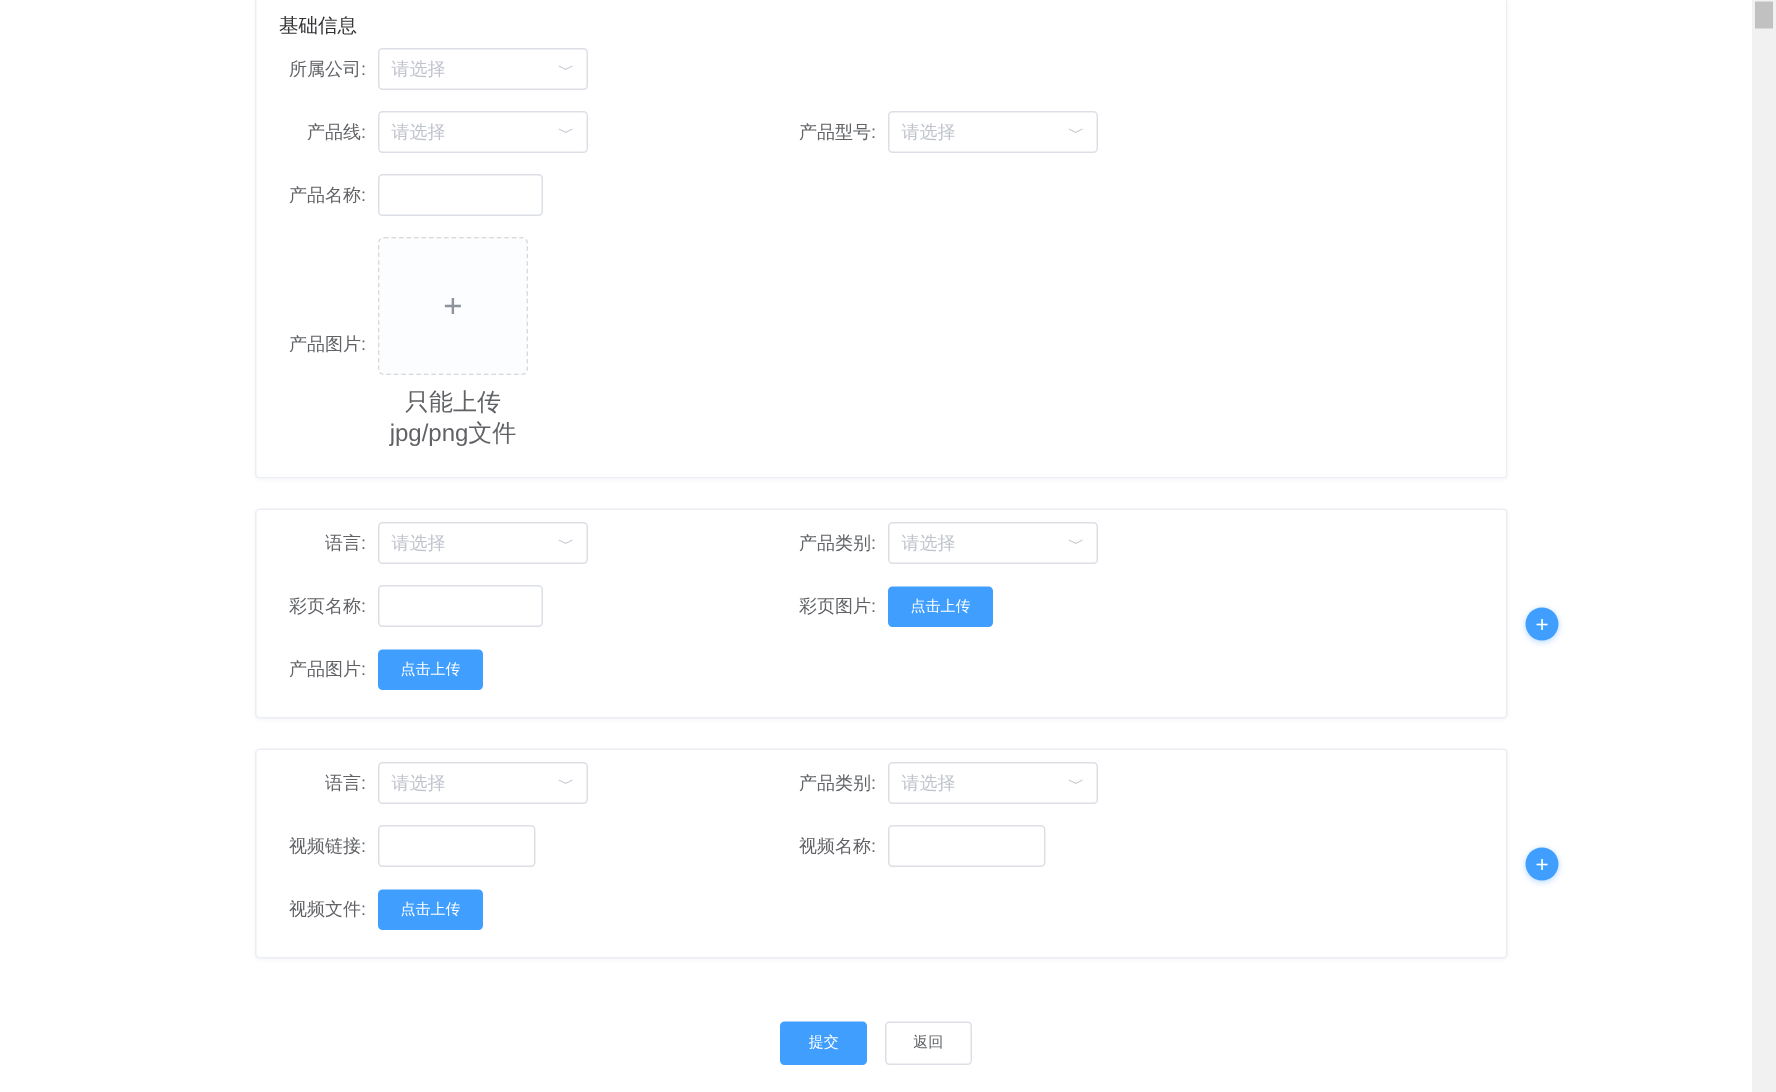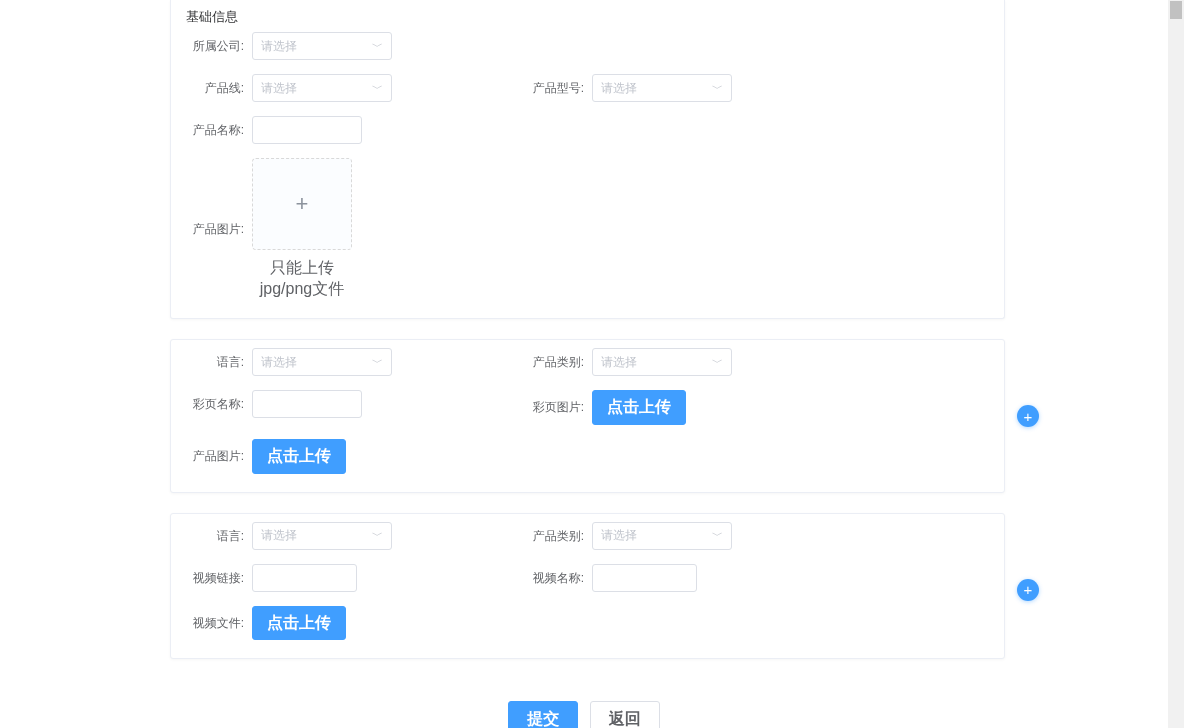--- a/index.html
+++ b/index.html
@@ -140,26 +140,25 @@
       border: 1px solid #dcdfe6;
       border-radius: 3px;
       padding: 4px 8px;
       font-size: 12px;
       resize: none;
       font-family: inherit;
     }
     .btn {
       display: inline-block;
       padding: 6px 14px;
-      font-size: 16px;
+      font-size: 10px;
       border-radius: 3px;
       cursor: pointer;
       border: 1px solid transparent;
       line-height: 1.3;
-      font-weight: bold;
     }
     .btn-primary {
       background: #409eff;
       color: #fff;
       border-color: #409eff;
     }
     .btn-default {
       background: #fff;
       color: #606266;
       border-color: #dcdfe6;

